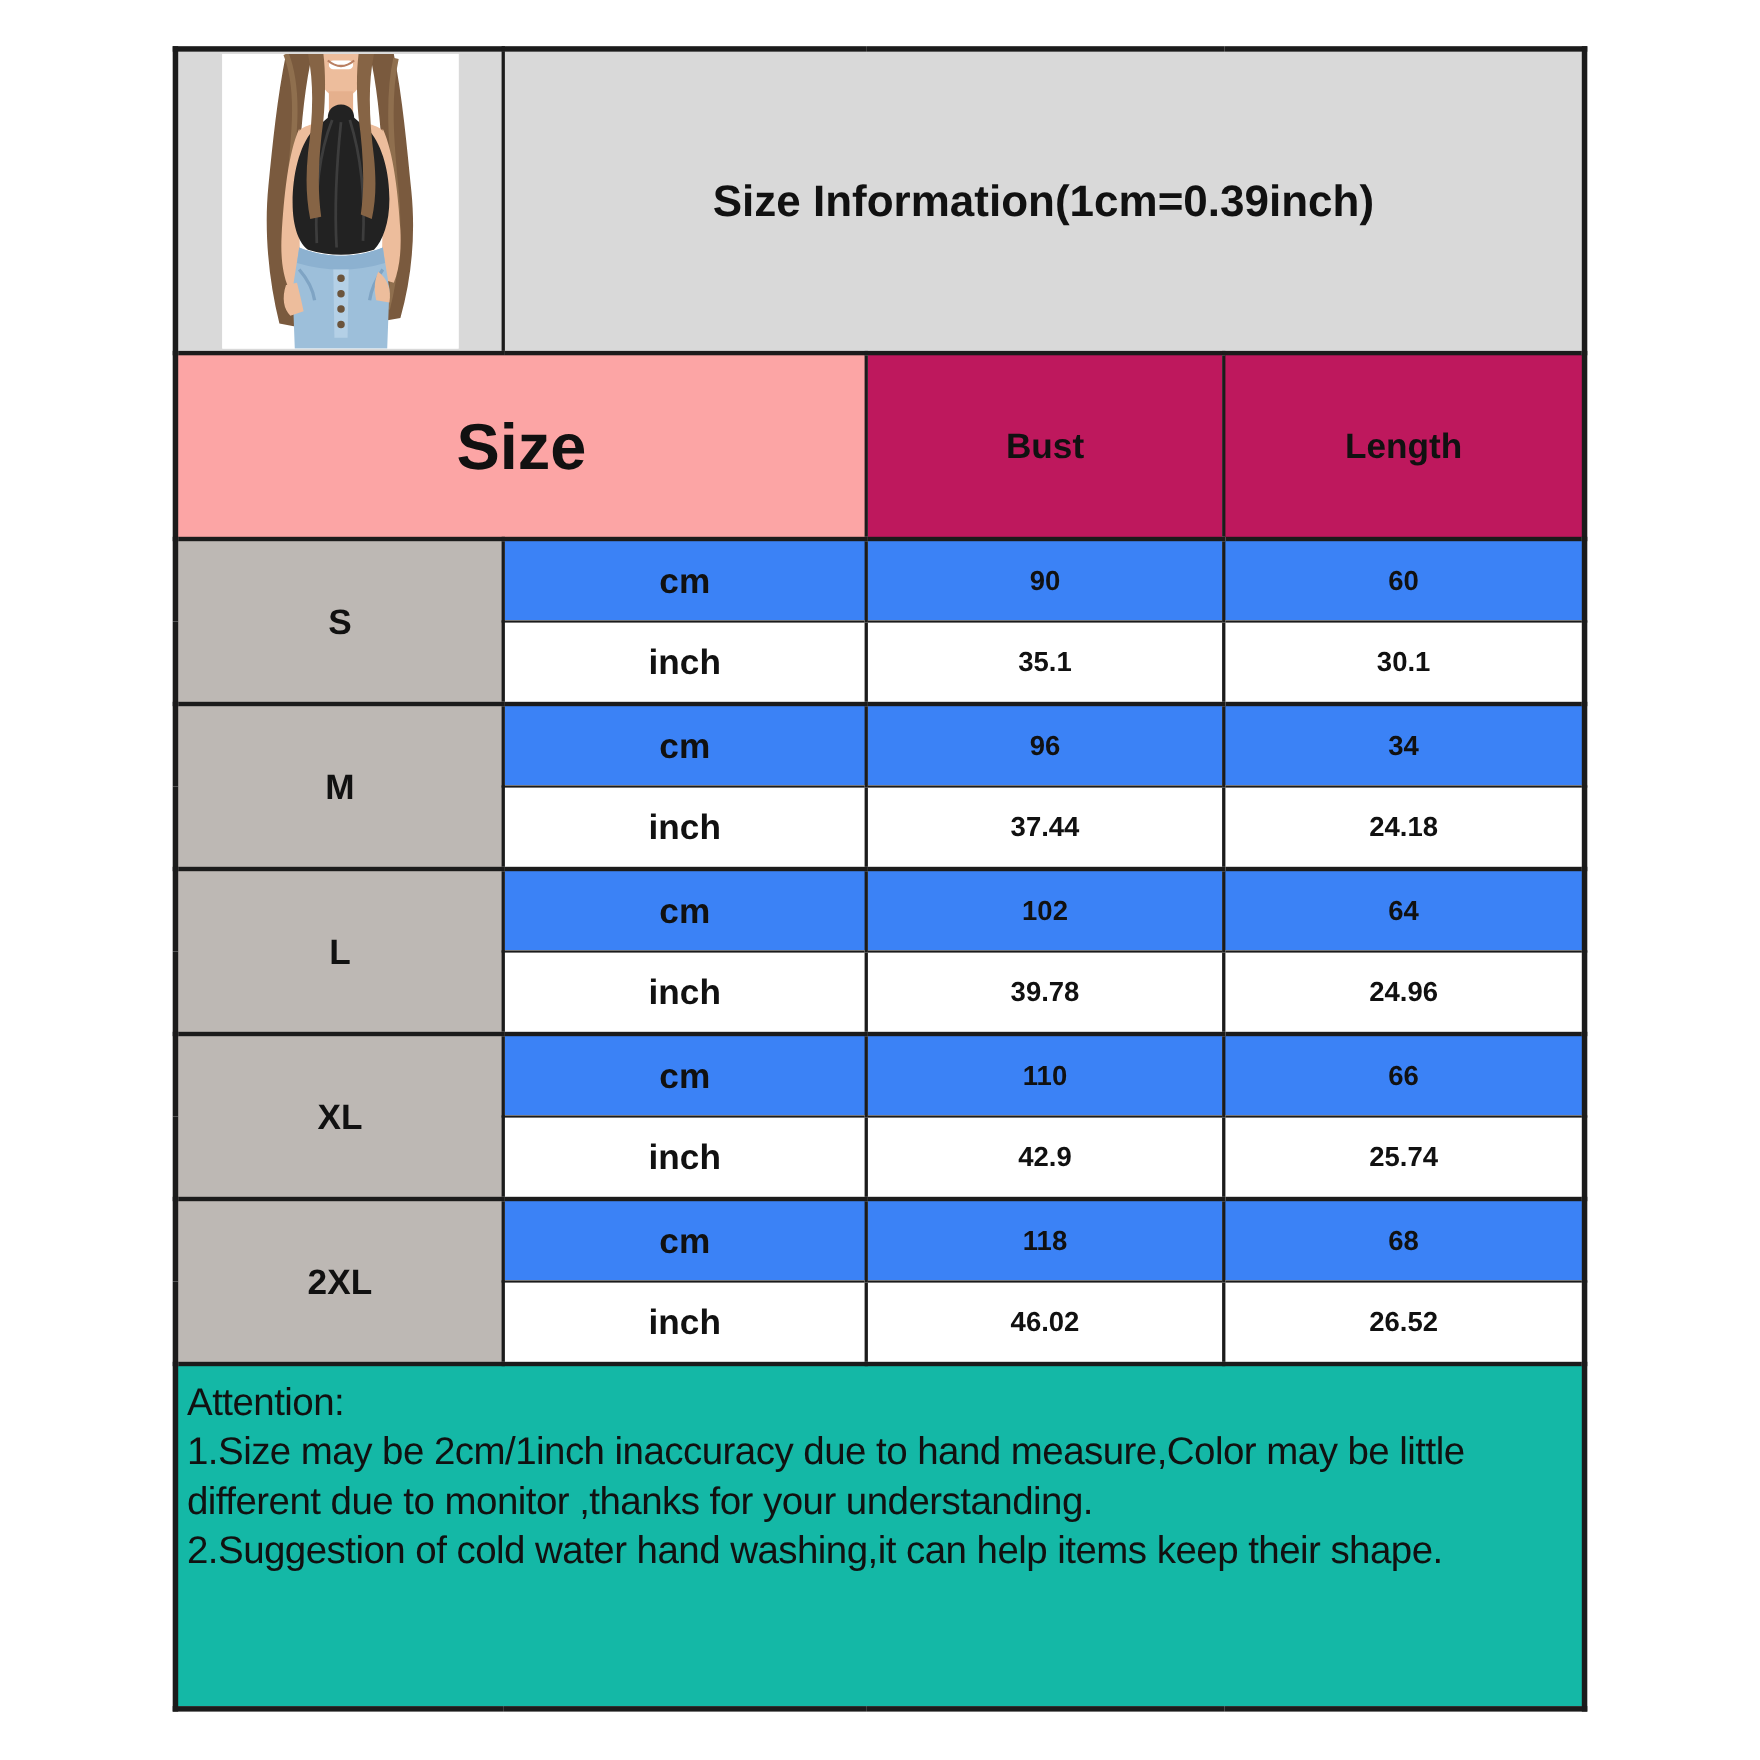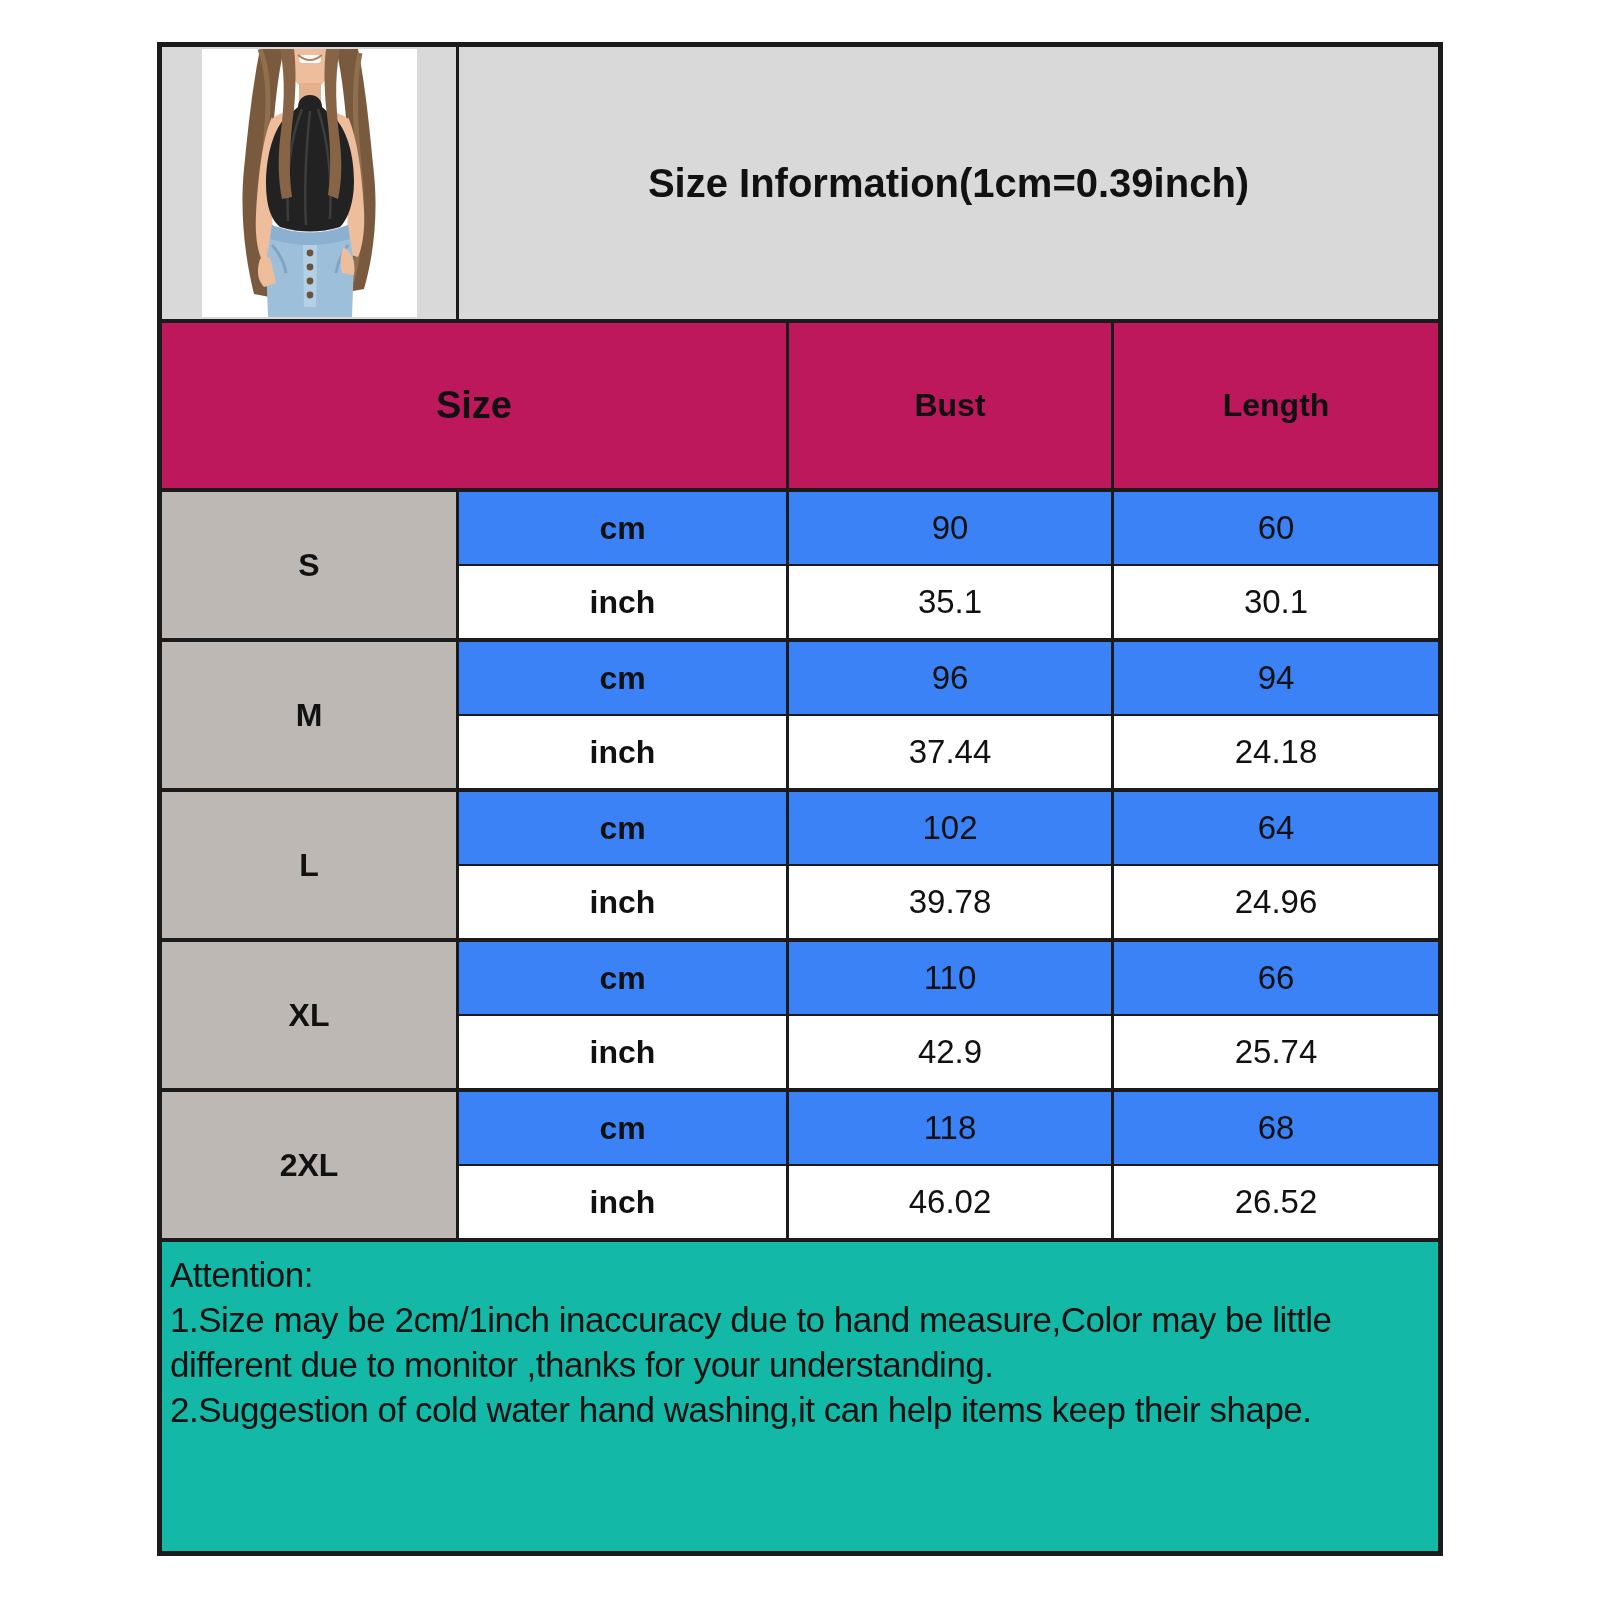--- a/index.html
+++ b/index.html
@@ -32,24 +32,24 @@
   tr.title-row td   { border-bottom: 4px solid #1b1b1b; }
   tr.header-row     { height: 169px; }
   tr.header-row td  { border-top: 4px solid #1b1b1b; border-bottom: 4px solid #1b1b1b; }
   tr.data-row       { height: 75px; }
   tr.group-start td { border-top: 4px solid #1b1b1b; }
   td.attention-cell { border-top: 4px solid #1b1b1b; }
 
   .photo-cell  { background: #d9d9d9; padding: 0; }
   .title-cell  { background: #d9d9d9; font-size: 40px; font-weight: 700; letter-spacing: 0px; }
   .col-head    { background: #be185d; font-size: 32px; font-weight: 700; }
-  .size-head   { background: #be185d; font-size: 38px; font-weight: 700; }
+  .size-head   { background: #fca5a5; font-size: 59px; font-weight: 700; }
   .size-label  { background: #bdb8b4; font-size: 32px; font-weight: 700; }
   .unit-cell   { font-size: 32px; font-weight: 700; }
-  .val-cell    { font-size: 33px; font-weight: 400; }
+  .val-cell    { font-size: 25px; font-weight: 700; }
   tr.row-cm  td.band { background: #3b82f6; }
   tr.row-in  td.band { background: #ffffff; }
 
   .photo-frame {
     width: 215px; height: 268px;
     margin: 2px auto;
     background: #ffffff;
     overflow: hidden;
   }
   .attention-cell {
@@ -134,21 +134,21 @@
     <tr class="data-row row-in">
       <td class="unit-cell band">inch</td>
       <td class="val-cell band">35.1</td>
       <td class="val-cell band">30.1</td>
     </tr>
 
     <tr class="data-row row-cm group-start">
       <td class="size-label" rowspan="2">M</td>
       <td class="unit-cell band">cm</td>
       <td class="val-cell band">96</td>
-      <td class="val-cell band">94</td>
+      <td class="val-cell band">34</td>
     </tr>
     <tr class="data-row row-in">
       <td class="unit-cell band">inch</td>
       <td class="val-cell band">37.44</td>
       <td class="val-cell band">24.18</td>
     </tr>
 
     <tr class="data-row row-cm group-start">
       <td class="size-label" rowspan="2">L</td>
       <td class="unit-cell band">cm</td>

